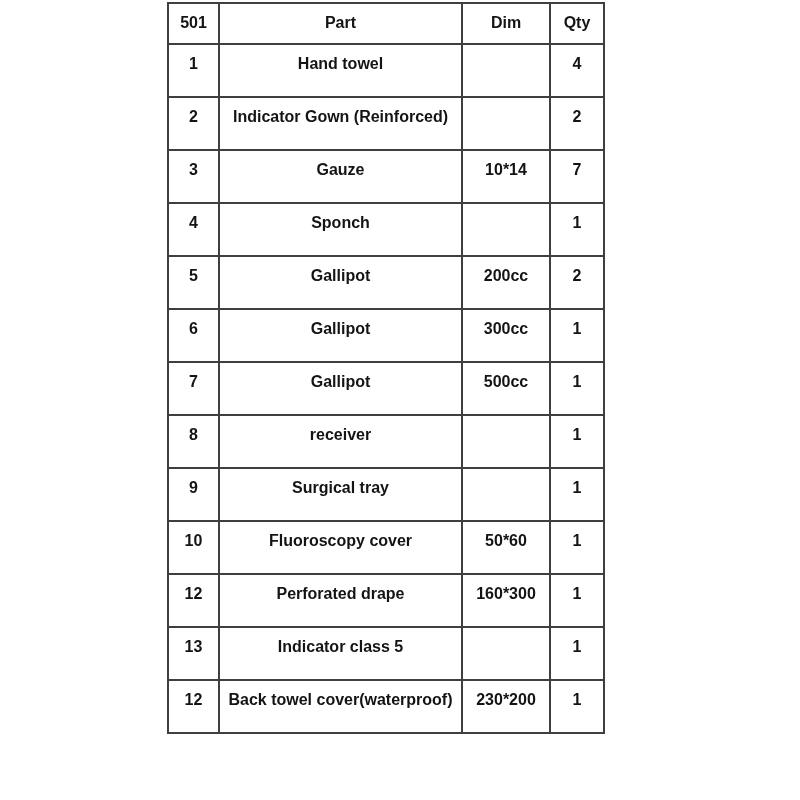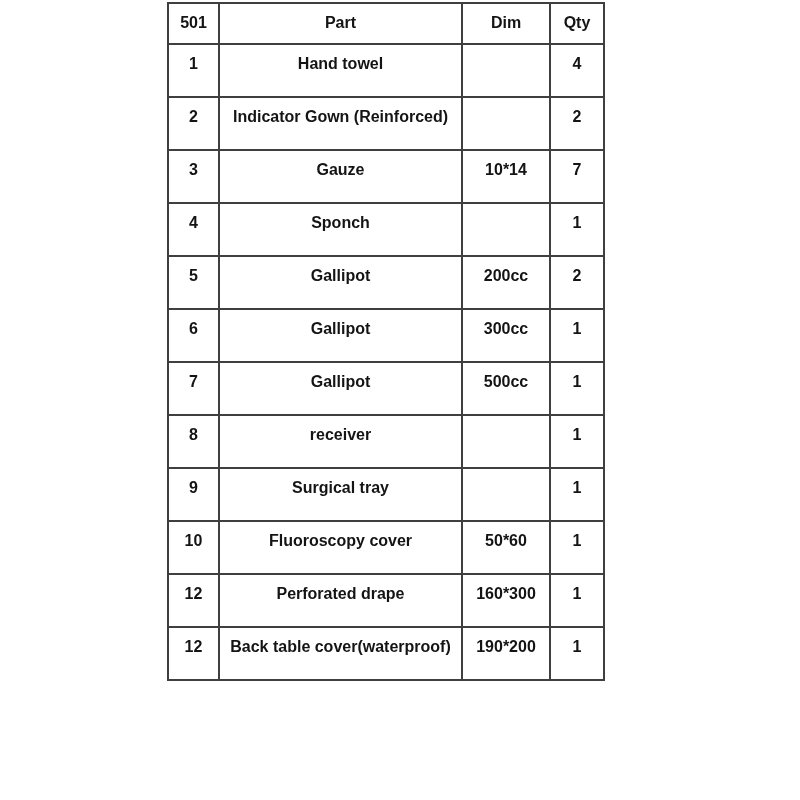--- a/index.html
+++ b/index.html
@@ -128,20 +128,26 @@
           <td>50*60</td>
           <td>1</td>
         </tr>
         <tr>
           <td>12</td>
           <td>Perforated drape</td>
           <td>160*300</td>
           <td>1</td>
         </tr>
         <tr>
+          <td>13</td>
+          <td>Indicator class 5</td>
+          <td></td>
+          <td>1</td>
+        </tr>
+        <tr>
           <td>12</td>
-          <td>Back table cover(waterproof)</td>
-          <td>190*200</td>
+          <td>Back towel cover(waterproof)</td>
+          <td>230*200</td>
           <td>1</td>
         </tr>
       </tbody>
   </table>
 </div>
 
 </body></html>

